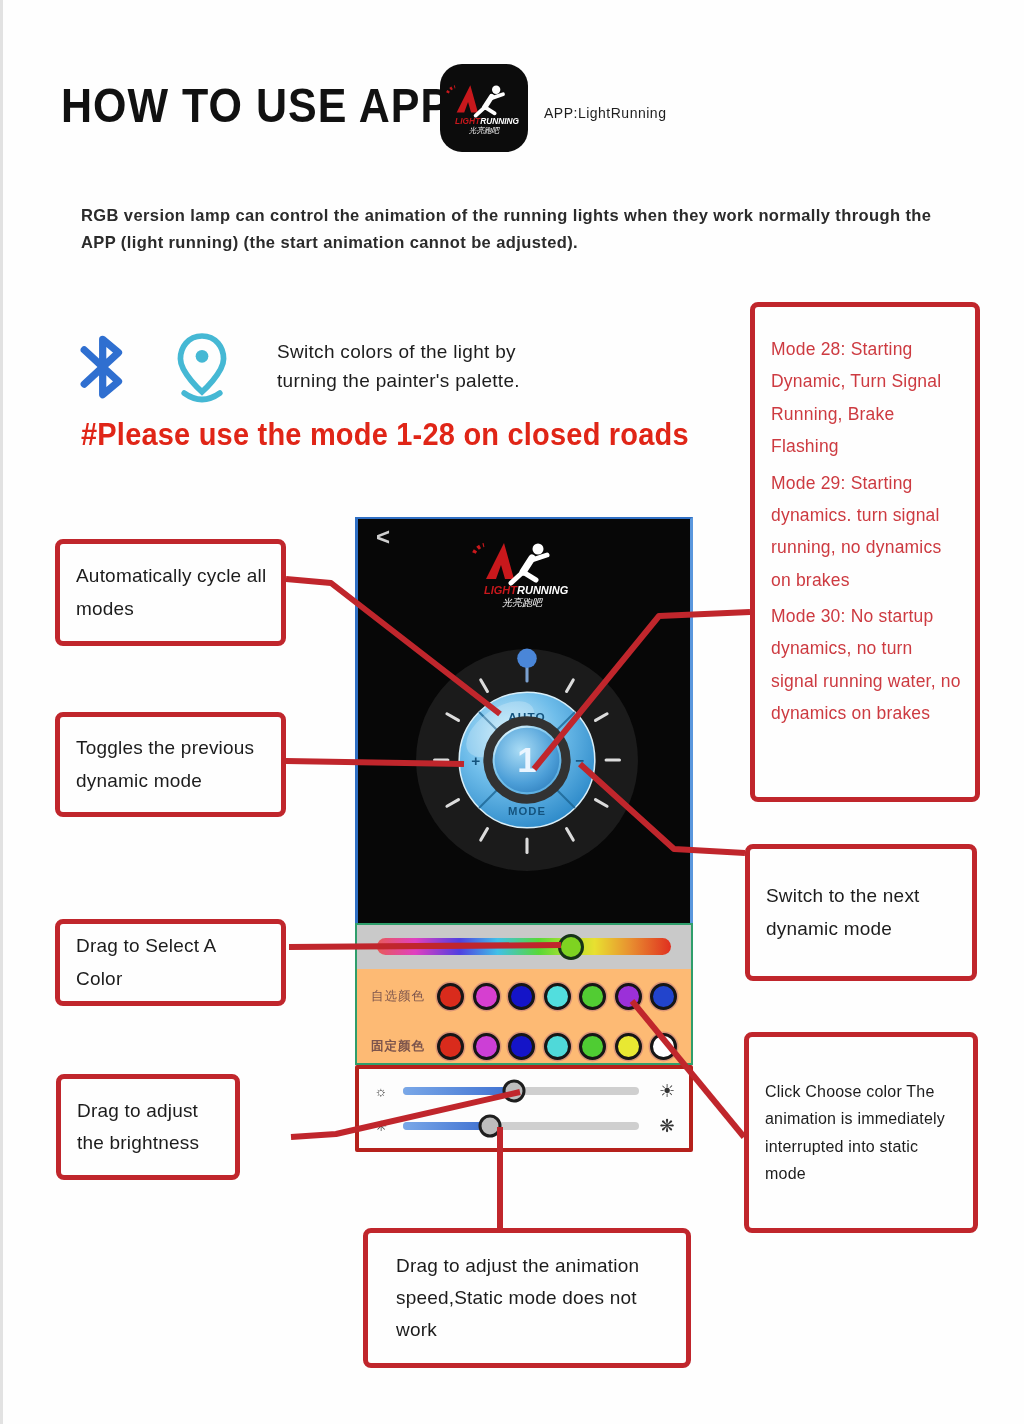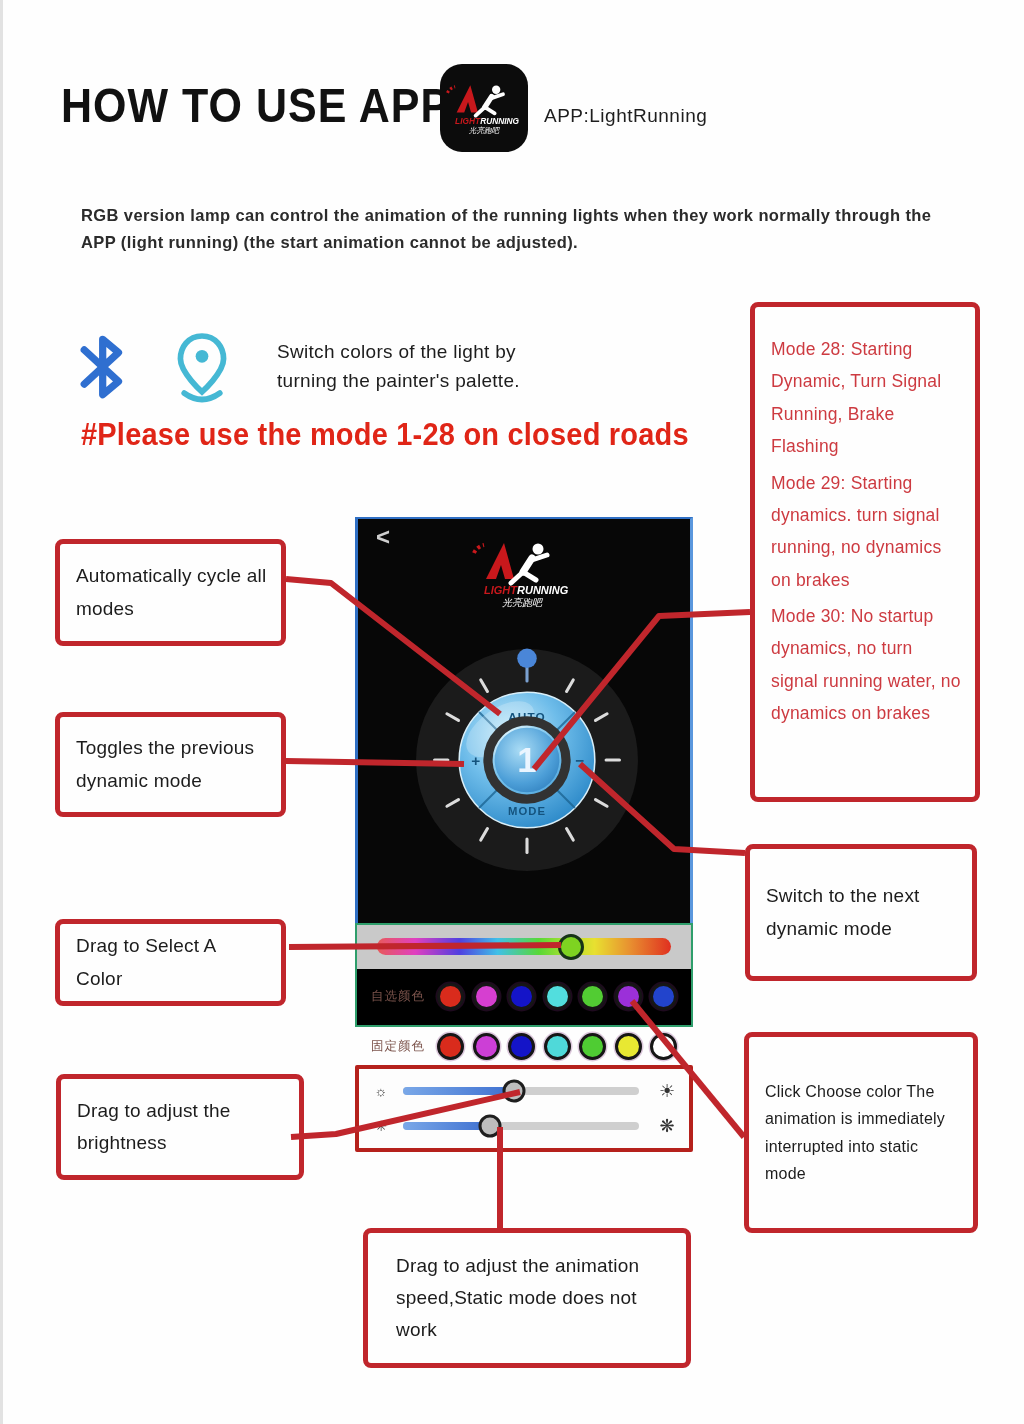--- a/index.html
+++ b/index.html
@@ -20,21 +20,21 @@
   
   .title{
     position:absolute;left:58px;top:78px;margin:0;
     font-size:43px;font-weight:900;letter-spacing:1px;color:#111;
     transform:scaleY(1.12);transform-origin:left top;
   }
   .app-icon{
     position:absolute;left:437px;top:64px;width:88px;height:88px;
     background:#0c0c0c;border-radius:22px;display:flex;align-items:center;justify-content:center;
   }
-  .app-label{position:absolute;left:541px;top:105px;font-size:19px;letter-spacing:.5px;color:#1e1e1e;}
+  .app-label{position:absolute;left:541px;top:105px;font-size:14px;letter-spacing:.5px;color:#1e1e1e;}
   .intro{
     position:absolute;left:78px;top:202px;width:880px;margin:0;
     font-size:16.5px;font-weight:bold;color:#2b2b2b;line-height:1.65;letter-spacing:.4px;
   }
   
   .bt-icon{position:absolute;left:72px;top:332px;}
   .pin-icon{position:absolute;left:166px;top:328px;}
   .palette-note{position:absolute;left:274px;top:337px;font-size:19px;color:#1d1d1d;line-height:1.55;letter-spacing:.3px;}
   .warning{
     position:absolute;left:78px;top:418px;margin:0;
@@ -46,56 +46,56 @@
     position:absolute;box-sizing:border-box;
     border:5px solid var(--annotation-red);border-radius:8px;background:#fefefe;
     display:flex;flex-direction:column;justify-content:center;
     padding:10px 14px 10px 16px;
     font-size:19px;color:#1c1c1c;line-height:1.7;letter-spacing:.2px;
   }
   .callout p{margin:0;}
   .co-auto{left:52px;top:539px;width:231px;height:107px;padding-left:16px;}
   .co-prev{left:52px;top:712px;width:231px;height:105px;}
   .co-select{left:52px;top:919px;width:231px;height:87px;}
-  .co-bright{left:53px;top:1074px;width:248px;height:106px;}
+  .co-bright{left:53px;top:1074px;width:184px;height:106px;}
   .co-modes{left:747px;top:302px;width:230px;height:500px;justify-content:flex-start;padding-top:22px;}
   .co-modes .intro-line{font-size:19px;line-height:1.72;color:#1c1c1c;}
   .co-modes .mode-line{font-size:17.5px;line-height:1.85;color:var(--mode-red);margin-top:4px;}
   .co-next{left:742px;top:844px;width:232px;height:137px;}
   .co-choose{left:741px;top:1032px;width:234px;height:201px;font-size:16px;}
   .co-speed{left:360px;top:1228px;width:328px;height:140px;padding-left:28px;}
   
   .phone{
     position:absolute;left:352px;top:517px;width:338px;height:635px;box-sizing:border-box;
   }
   .screen-black{
     position:absolute;left:0;top:0;width:338px;height:406px;background:#070707;
     border-left:3px solid var(--phone-blue);border-right:3px solid #5a97dd;border-top:2px solid var(--phone-blue);
     box-sizing:border-box;
   }
   .back-btn{position:absolute;left:18px;top:6px;color:#cfcfcf;font-size:24px;font-weight:bold;line-height:1;}
   .logo{position:absolute;left:104px;top:20px;}
   .dial{position:absolute;left:56px;top:128px;}
   
   .color-panel{
-    position:absolute;left:0;top:406px;width:338px;height:104px;box-sizing:border-box;
-    background:#000000;border:2.5px solid var(--panel-green);
+    position:absolute;left:0;top:406px;width:338px;height:142px;box-sizing:border-box;
+    background:#fdba74;border:2.5px solid var(--panel-green);
   }
   .hue-strip{position:absolute;left:0;top:0;width:100%;height:44px;background:#c9c9c9;}
   .hue-bar{
     position:absolute;left:20px;right:20px;top:13px;height:17px;border-radius:9px;
     background:linear-gradient(90deg,#e85a5a 0%,#e040c0 13%,#5040e0 28%,#40c0e8 41%,#58d838 55%,#a8e030 64%,#e8e030 74%,#e89030 86%,#e03020 100%);
   }
   .hue-handle{
     position:absolute;top:50%;width:26px;height:26px;border-radius:50%;
     border:3px solid #173317;transform:translate(-50%,-50%);box-sizing:border-box;
   }
   .swatch-row{position:absolute;left:0;width:100%;height:34px;display:flex;align-items:center;}
   .swatch-row.r1{top:54px;}
-  .swatch-row.r2{top:104px;}
+  .swatch-row.r2{top:104px;font-weight:bold;}
   .swatch-label{width:66px;padding-left:14px;font-size:12.5px;color:#7c544c;letter-spacing:1px;flex:0 0 auto;}
   .swatch{
     width:27px;height:27px;border-radius:50%;border:3px solid #161616;box-sizing:border-box;
     margin-right:8.5px;flex:0 0 auto;box-shadow:0 0 0 1.5px rgba(120,40,120,.25);
   }
   
   .slider-panel{
     position:absolute;left:0;top:548px;width:338px;height:87px;box-sizing:border-box;
     background:#fdfdfd;border:4px solid var(--slider-red);border-radius:2px;
     display:flex;flex-direction:column;justify-content:space-evenly;padding:2px 0;

